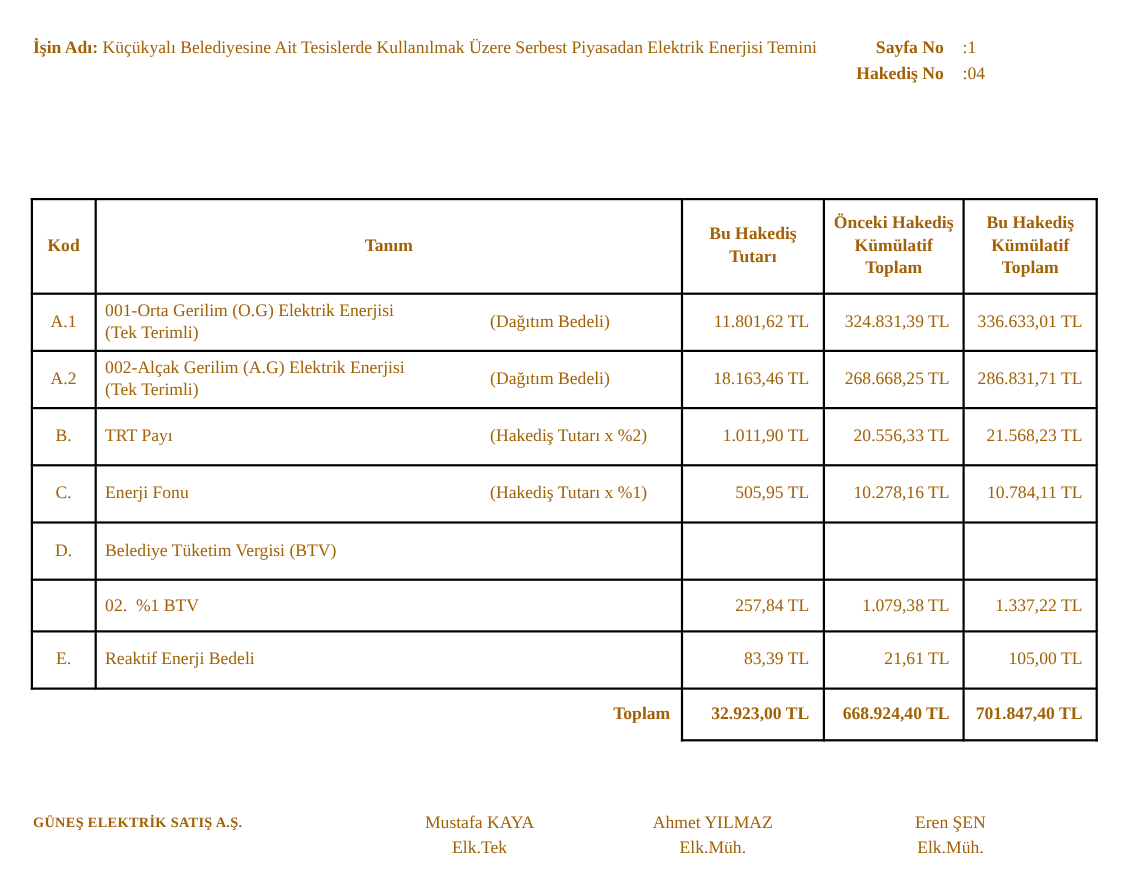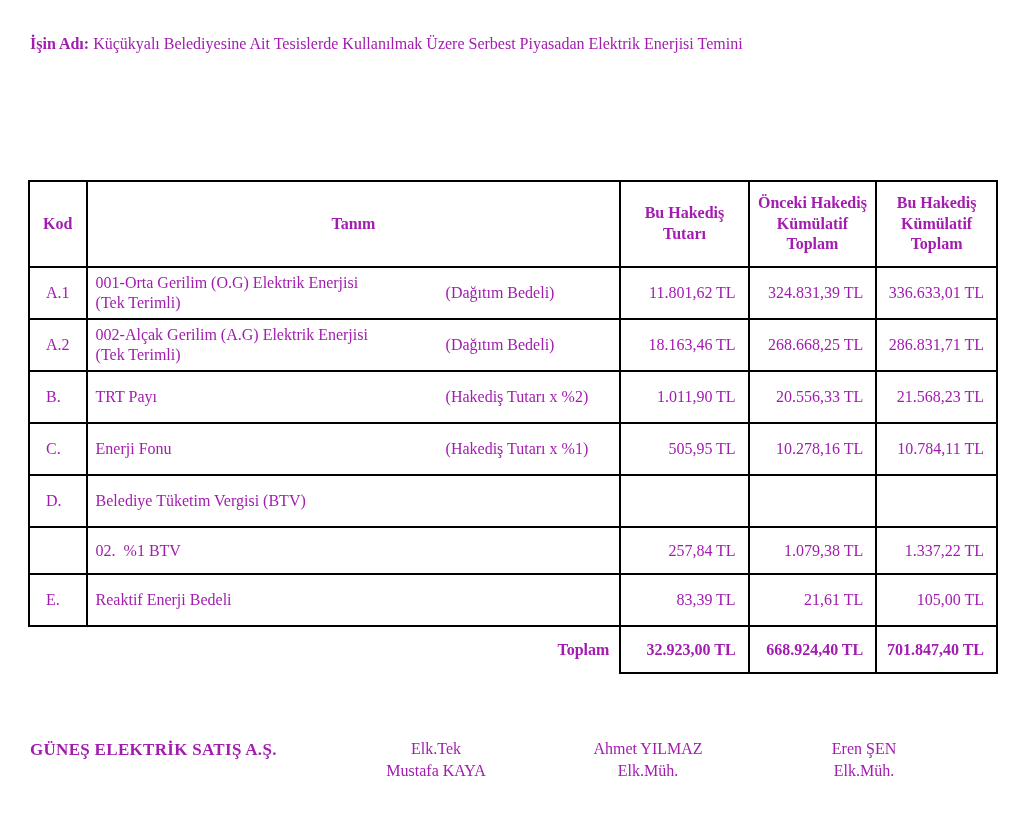--- a/index.html
+++ b/index.html
@@ -3,21 +3,21 @@
 <meta charset="utf-8">
 <style>
   * { margin: 0; padding: 0; box-sizing: border-box; }
   html, body { background: #e8e8e8; }
   .page {
     position: relative;
     width: 1024px;
     height: 813px;
     background: #ffffff;
     font-family: "Liberation Serif", serif;
-    color: #a21caf;
+    color: #a16207;
     overflow: hidden;
   }
 
   
   .doc-header {
     position: absolute;
     left: 30px;
     top: 32px;
     width: 715px;
     font-size: 16px;
@@ -70,21 +70,21 @@
     vertical-align: middle;
   }
   thead tr { height: 86px; }
   thead th {
     font-weight: bold;
     text-align: center;
     line-height: 1.3;
     padding: 2px 4px;
   }
   tbody tr.data-row { height: 47px; }
-  td.kod { text-align: left; padding: 16px; }
+  td.kod { text-align: center; padding: 16px; }
   td.tanim { padding: 2px 6px 2px 8px; }
   .tanim-flex { display: flex; align-items: center; }
   .tanim-flex .desc {
     width: 350px;
     white-space: pre-wrap;
     line-height: 1.22;
   }
   .tanim-flex .paren { flex: 1; text-align: left; }
   td.val {
     text-align: right;
@@ -98,21 +98,21 @@
     text-align: right;
     padding-right: 10px;
   }
 
   
   .doc-footer { position: absolute; top: 738px; left: 0; width: 100%; font-size: 16px; }
   .company {
     position: absolute;
     left: 30px;
     top: 2px;
-    font-size: 17px;
+    font-size: 13px;
     font-weight: bold;
     letter-spacing: 0.3px;
   }
   .sig-block {
     position: absolute;
     width: 200px;
     text-align: center;
     line-height: 22px;
   }
   .sig-0 { left: 336px; top: 0; }
@@ -122,20 +122,28 @@
 </head>
 <body>
 
 <div class="page">
 
   <div class="doc-header">
     <span class="lbl">İşin Adı:</span><span> Küçükyalı Belediyesine Ait Tesislerde Kullanılmak Üzere Serbest Piyasadan Elektrik Enerjisi Temini</span>
   </div>
 
   <div class="page-info">
+    <div class="pi-row">
+      <span class="pi-label">Sayfa No</span>
+      <span class="pi-value">:1</span>
+    </div>
+    <div class="pi-row">
+      <span class="pi-label">Hakediş No</span>
+      <span class="pi-value">:04</span>
+    </div>
   </div>
 
 
   <table class="main">
     <colgroup>
       <col style="width:55px">
       <col style="width:537px">
       <col style="width:129px">
       <col style="width:128px">
       <col style="width:121px">
@@ -252,22 +260,22 @@
         <td class="val">668.924,40 TL</td>
         <td class="val">701.847,40 TL</td>
       </tr>
     </tbody>
   </table>
 
   <div class="doc-footer">
     <div class="company">GÜNEŞ ELEKTRİK SATIŞ A.Ş.</div>
 
     <div class="sig-block sig-0">
+      <div>Mustafa KAYA</div>
       <div>Elk.Tek</div>
-      <div>Mustafa KAYA</div>
     </div>
     <div class="sig-block sig-1">
       <div>Ahmet YILMAZ</div>
       <div>Elk.Müh.</div>
     </div>
     <div class="sig-block sig-2">
       <div>Eren ŞEN</div>
       <div>Elk.Müh.</div>
     </div>
   </div>

